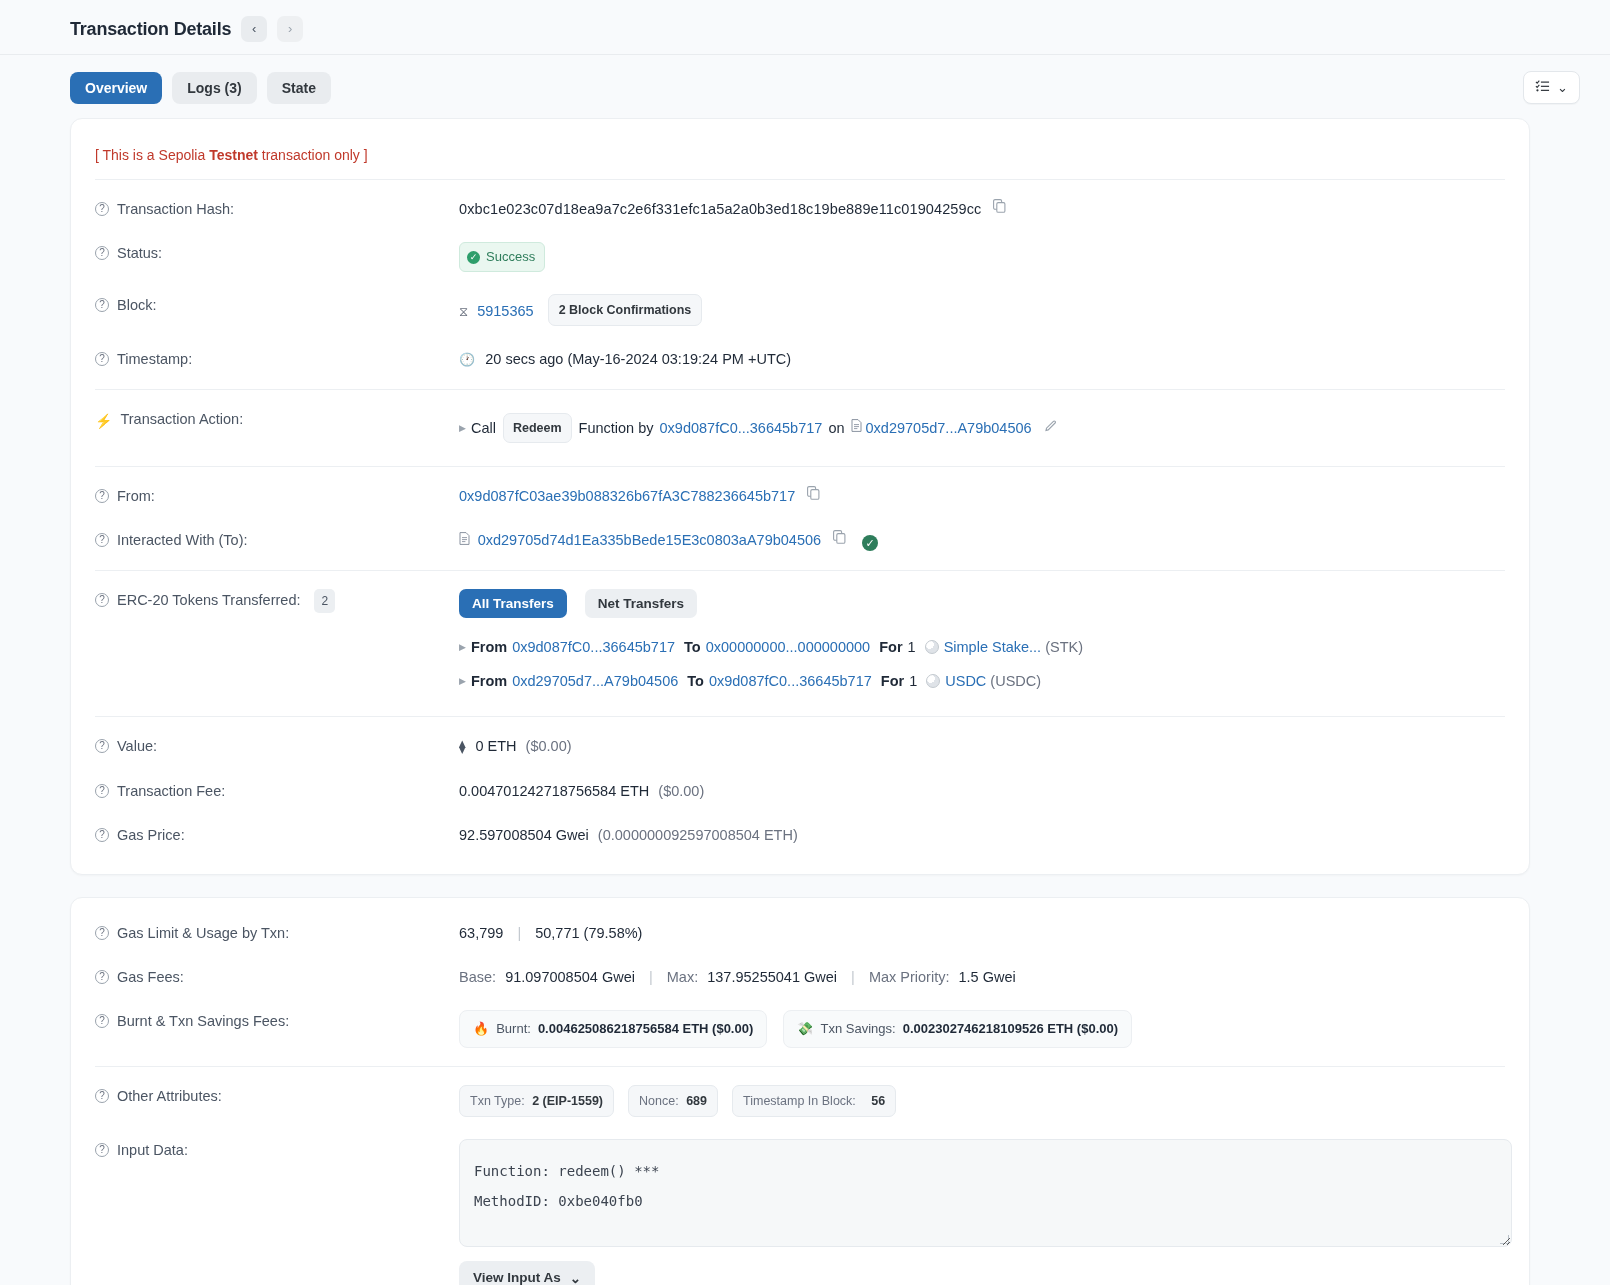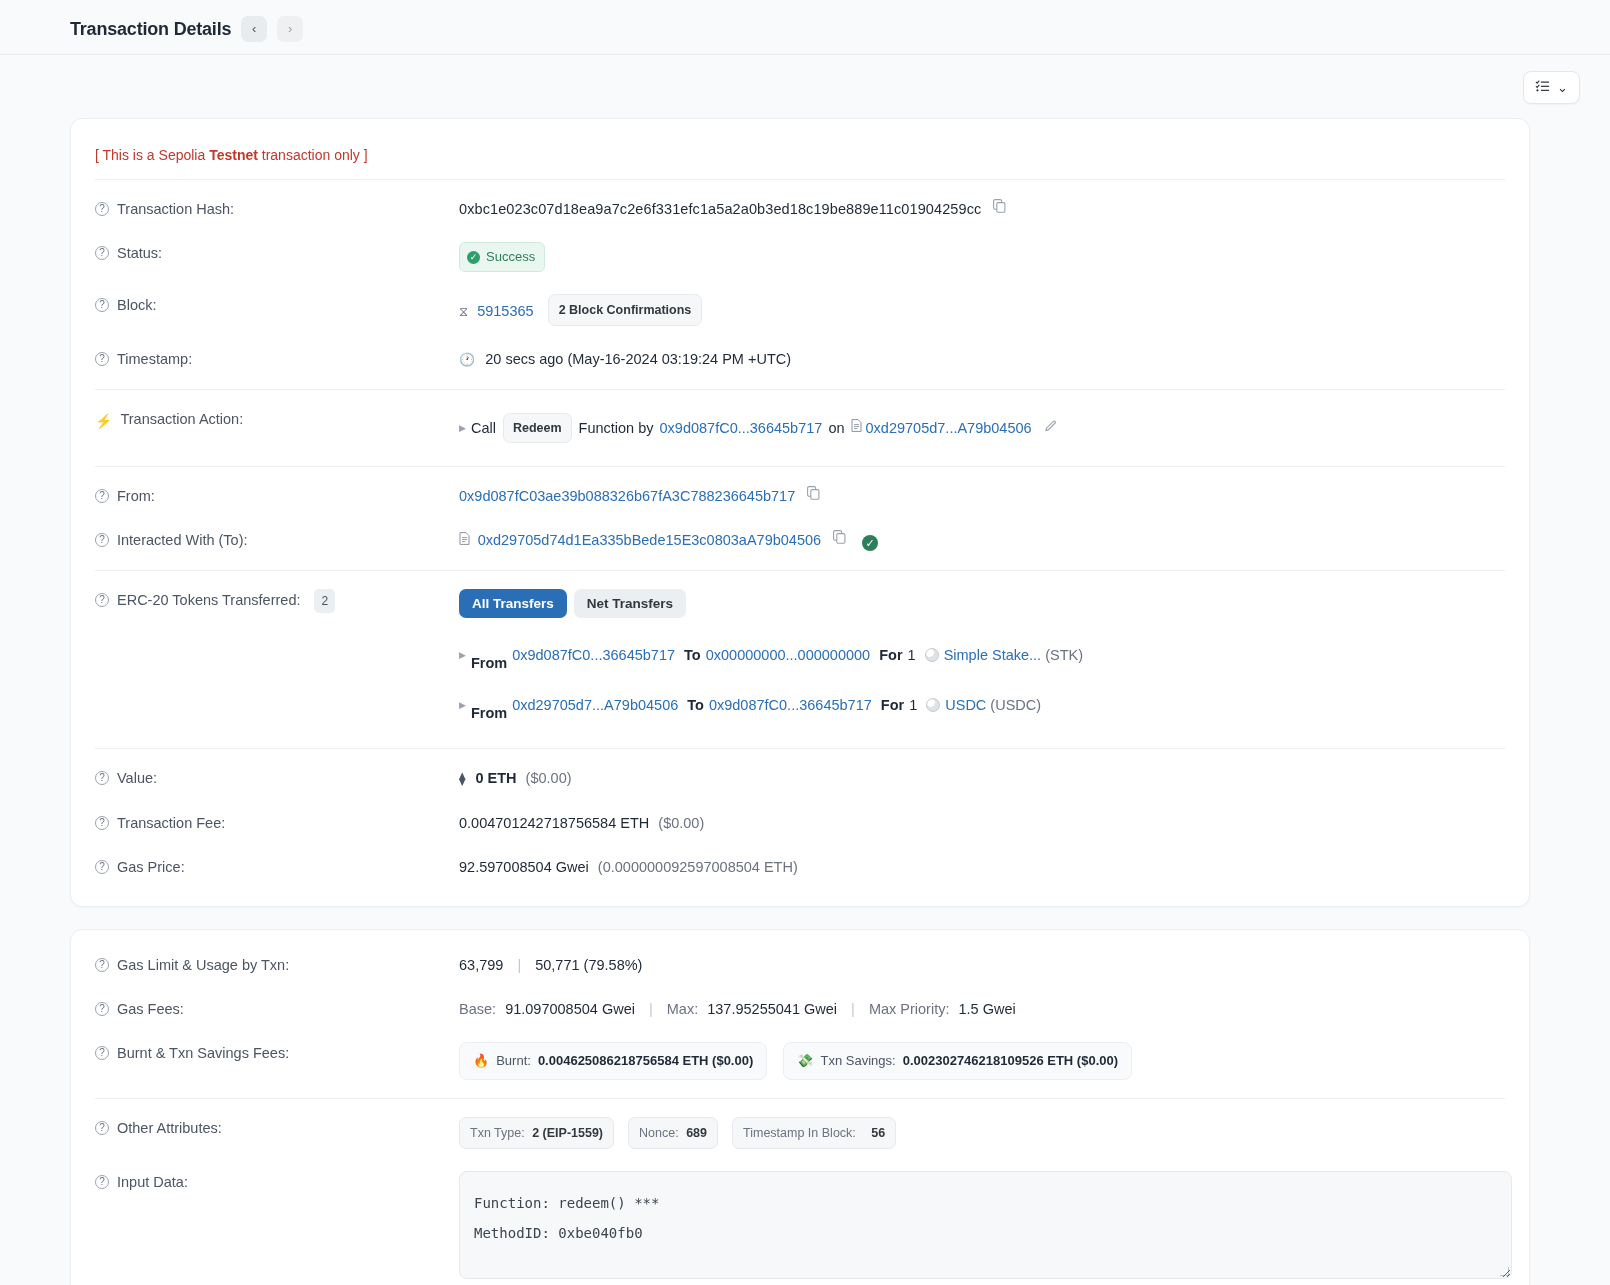--- a/index.html
+++ b/index.html
@@ -187,21 +187,21 @@
     font-weight: bold;
     padding: 3px 9px;
     margin: 5px 7px;
     color: #32383e;
   }
   .doc-ico { color: #8a93a0; font-size: 13px; margin-right: 4px; }
   .pencil { color: #9aa3ad; margin-left: 12px; cursor: pointer; }
 
   .seg {
     display: inline-flex;
-    gap: 7px;
+    gap: 18px;
     margin-bottom: 12px;
   }
   .seg button {
     border: none;
     border-radius: 7px;
     font-size: 13.5px;
     font-weight: bold;
     padding: 7px 13px;
     cursor: pointer;
     background: #eceff2;
@@ -209,21 +209,21 @@
   }
   .seg button.active { background: #2a6fb5; color: #fff; }
 
   .transfer-line {
     display: flex;
     align-items: center;
     font-size: 14.5px;
     padding: 6px 0;
     color: #1f2937;
   }
-  .transfer-line b { font-weight: bold; margin: 16px 5px 0 0; }
+  .transfer-line b { font-weight: bold; margin: 0 5px 0 0; }
   .tk-ico {
     width: 14px; height: 14px; border-radius: 50%;
     border: 1px solid #c3c9cf;
     background: radial-gradient(circle at 30% 30%, #fff 0 35%, #dfe3e8 36% 100%);
     display: inline-block;
     margin: 0 5px 0 9px;
   }
 
   .eth-ico { color: #4b5563; margin-right: 6px; font-size: 13px; }
 
@@ -289,20 +289,25 @@
 <body>
 
 <div class="page-header">
   <div class="page-title">Transaction Details</div>
   <button class="navbtn prev">‹</button>
   <button class="navbtn next">›</button>
 </div>
 <div class="divider-top"></div>
 
 <div class="tabbar">
+  <div class="tabs">
+    <button class="tab active">Overview</button>
+    <button class="tab">Logs (3)</button>
+    <button class="tab">State</button>
+  </div>
   <div class="tabbar-right">
     <button class="icon-btn">
       <span>
         <svg width="15" height="14" viewBox="0 0 16 14" aria-hidden="true">
           <path d="M1 2.6 L2.3 3.9 L4.6 1.3" stroke="#32383e" stroke-width="1.2" fill="none"></path>
           <rect x="6.3" y="2.2" width="8.7" height="1.3" fill="#32383e"></rect>
           <path d="M1 7.1 L2.3 8.4 L4.6 5.8" stroke="#32383e" stroke-width="1.2" fill="none"></path>
           <rect x="6.3" y="6.7" width="8.7" height="1.3" fill="#32383e"></rect>
           <circle cx="2.6" cy="11.6" r="1.2" fill="#32383e"></circle>
           <rect x="6.3" y="11" width="8.7" height="1.3" fill="#32383e"></rect>
@@ -486,21 +491,21 @@
 
   <div class="hr"></div>
 
   <div class="row pad-top">
     <div class="label">
       <span class="qmark">?</span>
       <span>Value:</span>
     </div>
     <div class="value">
       <span class="eth-ico">⧫</span>
-      <b style="font-weight:bold;">0 ETH</b>
+      <b style="font-weight:normal;">0 ETH</b>
       <span class="muted" style="margin-left:5px;">($0.00)</span>
     </div>
   </div>
 
   <div class="row">
     <div class="label">
       <span class="qmark">?</span>
       <span>Transaction Fee:</span>
     </div>
     <div class="value">

